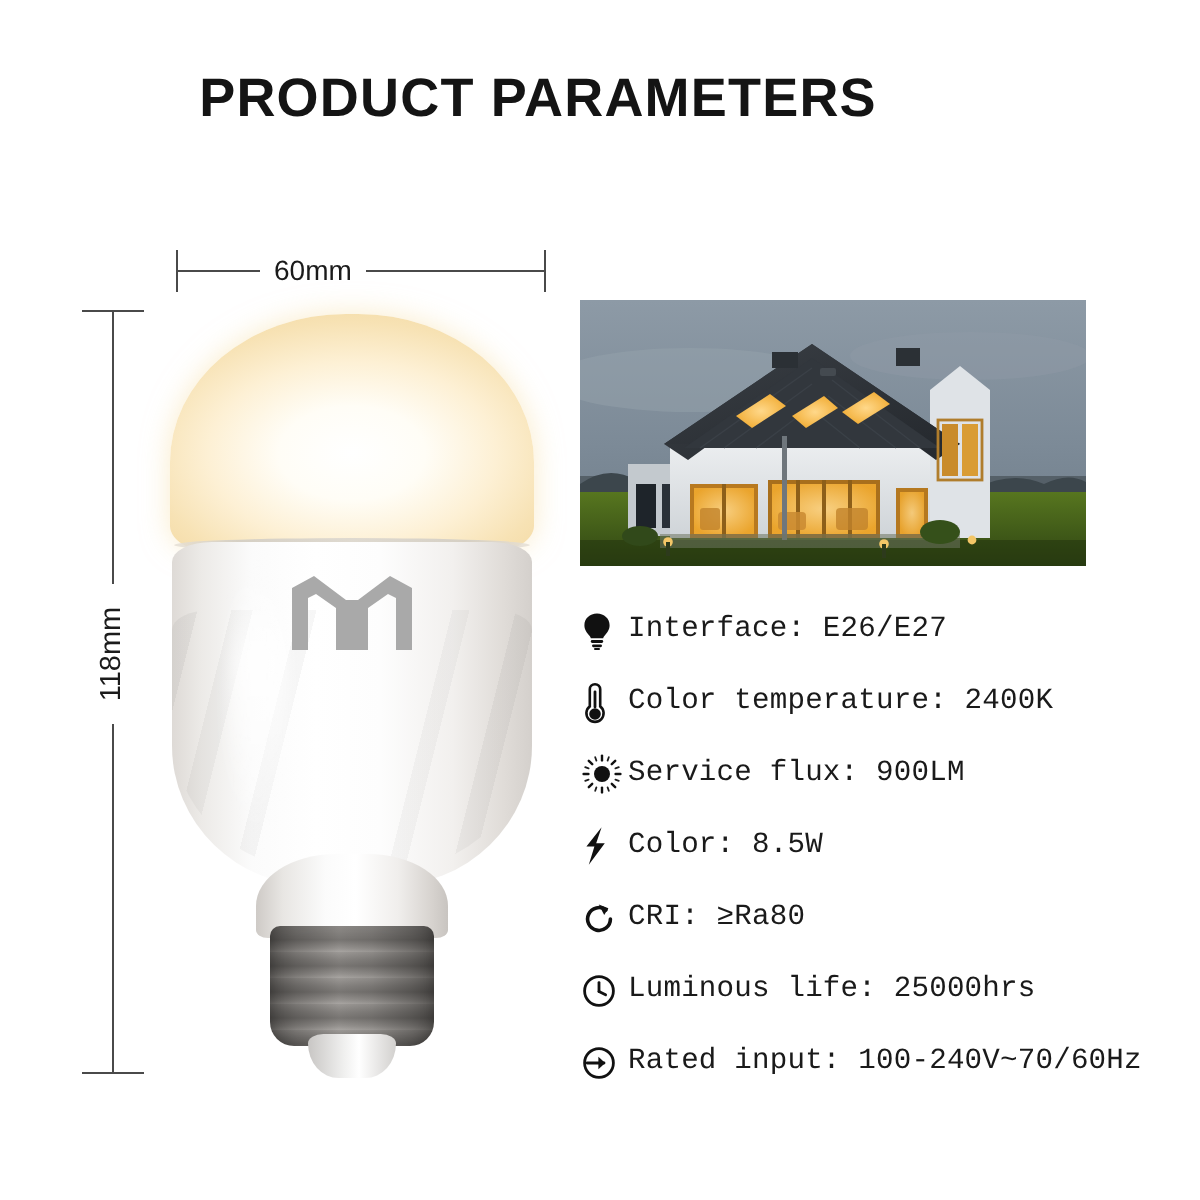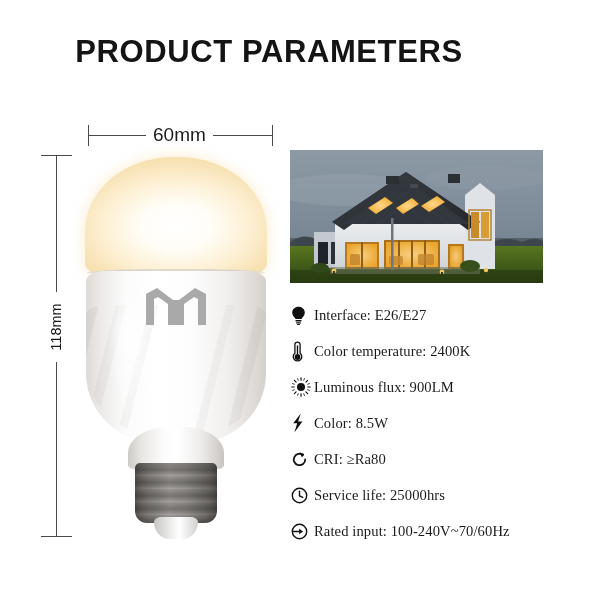--- a/index.html
+++ b/index.html
@@ -23,21 +23,21 @@
     background: #ffffff;
   }
 
   
   .page-title {
     position: absolute;
     left: 0;
     top: 34px;
     width: 538px;
     text-align: center;
-    font-size: 31px;
+    font-size: 27px;
     font-weight: 700;
     letter-spacing: 0.6px;
     color: #141414;
     font-family: "Liberation Sans", sans-serif;
   }
 
   
   .dim-h-wrap {
     position: absolute;
     left: 88px;
@@ -49,24 +49,24 @@
     position: absolute;
     top: 13px;
     left: 0;
     width: 185px;
     height: 1px;
     background: #4a4a4a;
   }
   .dim-h-label {
     position: absolute;
     top: 2px;
-    left: 58px;
+    left: 42px;
     background: #ffffff;
     padding: 0 7px;
-    font-size: 19px;
+    font-size: 14px;
     color: #1b1b1b;
     line-height: 22px;
   }
   .dim-cap-v {
     position: absolute;
     top: 3px;
     width: 1px;
     height: 21px;
     background: #4a4a4a;
   }
@@ -250,21 +250,21 @@
     display: flex;
     align-items: center;
     justify-content: flex-start;
     color: #111111;
   }
   .spec-text {
     font-size: 14.6px;
     color: #1a1a1a;
     letter-spacing: 0.1px;
     white-space: nowrap;
-    font-family: Liberation Serif, serif;
+    font-family: Liberation Mono, monospace;
   }
 </style>
 </head>
 <body>
 
 <div id="page">
 
   <div class="page-title">PRODUCT PARAMETERS</div>
 
   <div class="dim-h-wrap">
@@ -449,21 +449,21 @@
             <line x1="13.4" y1="1.6" x2="12.8" y2="3.3"></line>
             <line x1="1.6" y1="6.6" x2="3.3" y2="7.2"></line>
             <line x1="1.6" y1="13.4" x2="3.3" y2="12.8"></line>
             <line x1="18.4" y1="6.6" x2="16.7" y2="7.2"></line>
             <line x1="18.4" y1="13.4" x2="16.7" y2="12.8"></line>
             <line x1="6.6" y1="18.4" x2="7.2" y2="16.7"></line>
             <line x1="13.4" y1="18.4" x2="12.8" y2="16.7"></line>
           </g>
         </svg>
       </span>
-      <span class="spec-text">Luminous flux: 900LM</span>
+      <span class="spec-text">Service flux: 900LM</span>
     </div>
 
     <div class="spec-row">
       <span class="spec-icon">
         <svg width="13" height="20" viewBox="0 0 13 20" aria-hidden="true">
           <path d="M9.8 0.6 L2.2 10.3 L6.2 10.3 L3.4 19.4 L11.4 8.6 L7.1 8.6 Z" fill="#111"></path>
         </svg>
       </span>
       <span class="spec-text">Color: 8.5W</span>
     </div>
@@ -479,21 +479,21 @@
     </div>
 
     <div class="spec-row">
       <span class="spec-icon">
         <svg width="17" height="17" viewBox="0 0 17 17" aria-hidden="true">
           <circle cx="8.5" cy="8.5" r="7.2" fill="none" stroke="#111" stroke-width="1.4"></circle>
           <line x1="8.5" y1="4.3" x2="8.5" y2="8.8" stroke="#111" stroke-width="1.4" stroke-linecap="round"></line>
           <line x1="8.5" y1="8.8" x2="11.8" y2="10.4" stroke="#111" stroke-width="1.4" stroke-linecap="round"></line>
         </svg>
       </span>
-      <span class="spec-text">Service life: 25000hrs</span>
+      <span class="spec-text">Luminous life: 25000hrs</span>
     </div>
 
     <div class="spec-row">
       <span class="spec-icon">
         <svg width="17" height="17" viewBox="0 0 17 17" aria-hidden="true">
           <circle cx="8.5" cy="8.5" r="7.2" fill="none" stroke="#111" stroke-width="1.4"></circle>
           <line x1="2.6" y1="8.5" x2="11" y2="8.5" stroke="#111" stroke-width="1.4" stroke-linecap="round"></line>
           <path d="M8.2 5.4 L11.6 8.5 L8.2 11.6 Z" fill="#111"></path>
         </svg>
       </span>

